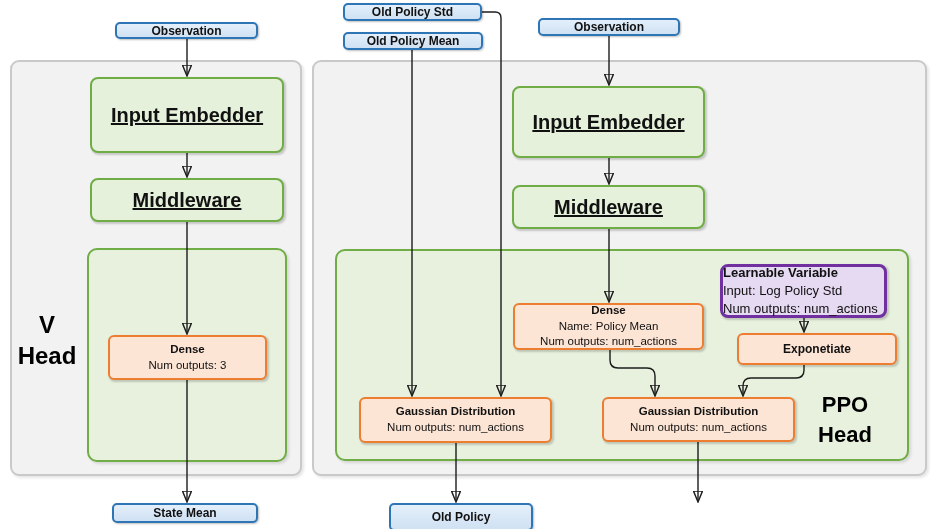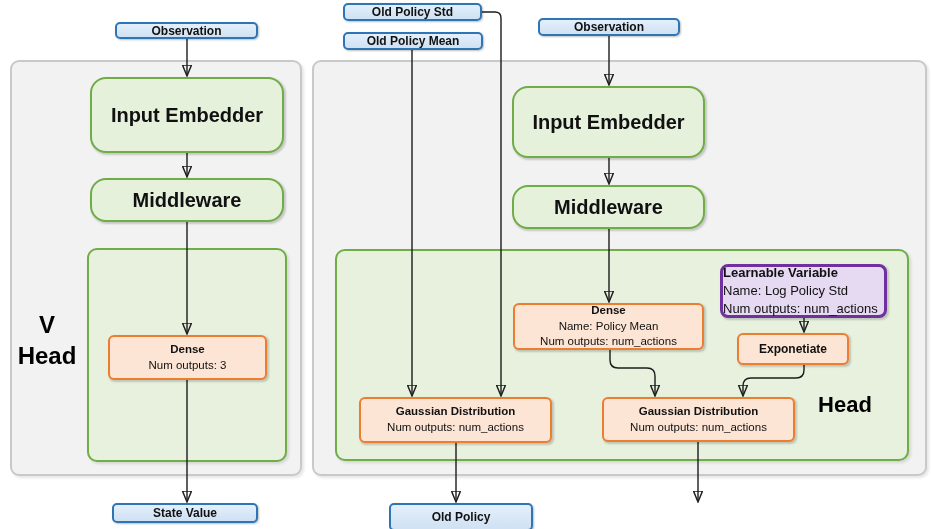--- a/index.html
+++ b/index.html
@@ -29,23 +29,23 @@
   .io{
     position:absolute;z-index:10;display:flex;align-items:center;justify-content:center;
     background:linear-gradient(180deg,#e4effb 0%,#cfe1f3 100%);
     border:2.5px solid #2e75b6;border-radius:5px;
     font-size:12px;font-weight:bold;box-shadow:1px 1px 2px rgba(0,0,0,0.25);
     box-sizing:border-box;white-space:nowrap;
   }
   
   .gnode{
     position:absolute;z-index:10;display:flex;align-items:center;justify-content:center;
-    background:#e6f1dc;border:2.5px solid #70ad47;border-radius:16px;
+    background:#e6f1dc;border:2.5px solid #70ad47;border-radius:8px;
     font-size:20px;font-weight:bold;box-shadow:1.5px 1.5px 2px rgba(0,0,0,0.18);
-    box-sizing:border-box;white-space:nowrap;
+    box-sizing:border-box;white-space:nowrap;text-decoration:underline;
   }
   
   .onode{
     position:absolute;z-index:10;display:flex;flex-direction:column;align-items:center;justify-content:center;
     background:#fce5d5;border:2.5px solid #ed7d31;border-radius:6px;
     font-size:11.5px;box-shadow:1.5px 1.5px 2px rgba(0,0,0,0.18);
     box-sizing:border-box;line-height:1.35;white-space:nowrap;
   }
   .onode .t{font-weight:bold;}
   
@@ -66,20 +66,21 @@
   <div class="panel" style="left:312px;top:60px;width:611px;height:412px;"></div>
 
   <div class="green-container" style="left:87px;top:248px;width:196px;height:210px;"></div>
   <div class="green-container" style="left:335px;top:249px;width:570px;height:208px;"></div>
 
   <div class="big-label" style="left:10px;top:309px;width:74px;font-size:24px;line-height:1.3;">
     <div>V</div>
     <div>Head</div>
   </div>
   <div class="big-label" style="left:799px;top:390px;width:92px;font-size:22px;line-height:1.35;">
+    <div>PPO</div>
     <div>Head</div>
   </div>
 
   <svg class="connectors" width="931" height="529">
     <defs>
       <marker id="arw" markerUnits="userSpaceOnUse" markerWidth="12" markerHeight="10" refX="10" refY="4.5" orient="auto">
         <path d="M0,0 L11,4.5 L0,9 Z" fill="#1c1c1c" stroke="none"></path>
       </marker>
     </defs>
 
@@ -100,41 +101,41 @@
     <line x1="698" y1="442" x2="698" y2="501" marker-end="url(#arw)"></line>
   </svg>
 
   <div class="io" style="left:115px;top:22px;width:143px;height:17px;">Observation</div>
   <div class="gnode" style="left:90px;top:77px;width:194px;height:76px;">Input Embedder</div>
   <div class="gnode" style="left:90px;top:178px;width:194px;height:44px;">Middleware</div>
   <div class="onode" style="left:108px;top:335px;width:159px;height:45px;">
     <div class="t">Dense</div>
     <div>Num outputs: 3</div>
   </div>
-  <div class="io" style="left:112px;top:503px;width:146px;height:20px;">State Value</div>
+  <div class="io" style="left:112px;top:503px;width:146px;height:20px;">State Mean</div>
 
   <div class="io" style="left:343px;top:32px;width:140px;height:18px;">Old Policy Mean</div>
   <div class="io" style="left:343px;top:3px;width:139px;height:18px;">Old Policy Std</div>
   <div class="io" style="left:538px;top:18px;width:142px;height:18px;">Observation</div>
   <div class="gnode" style="left:512px;top:86px;width:193px;height:72px;">Input Embedder</div>
   <div class="gnode" style="left:512px;top:185px;width:193px;height:44px;">Middleware</div>
 
   <div class="onode" style="left:513px;top:303px;width:191px;height:47px;">
     <div class="t">Dense</div>
     <div>Name: Policy Mean</div>
     <div>Num outputs: num_actions</div>
   </div>
 
   <div class="pnode" style="left:720px;top:264px;width:167px;height:54px;">
     <div class="t">Learnable Variable</div>
-    <div>Name: Log Policy Std</div>
+    <div>Input: Log Policy Std</div>
     <div>Num outputs: num_actions</div>
   </div>
 
-  <div class="onode" style="left:737px;top:333px;width:112px;height:32px;font-size:12px;">
+  <div class="onode" style="left:737px;top:333px;width:160px;height:32px;font-size:12px;">
     <div class="t">Exponetiate</div>
   </div>
 
   <div class="onode" style="left:359px;top:397px;width:193px;height:46px;">
     <div class="t">Gaussian Distribution</div>
     <div>Num outputs: num_actions</div>
   </div>
 
   <div class="onode" style="left:602px;top:397px;width:193px;height:45px;">
     <div class="t">Gaussian Distribution</div>

